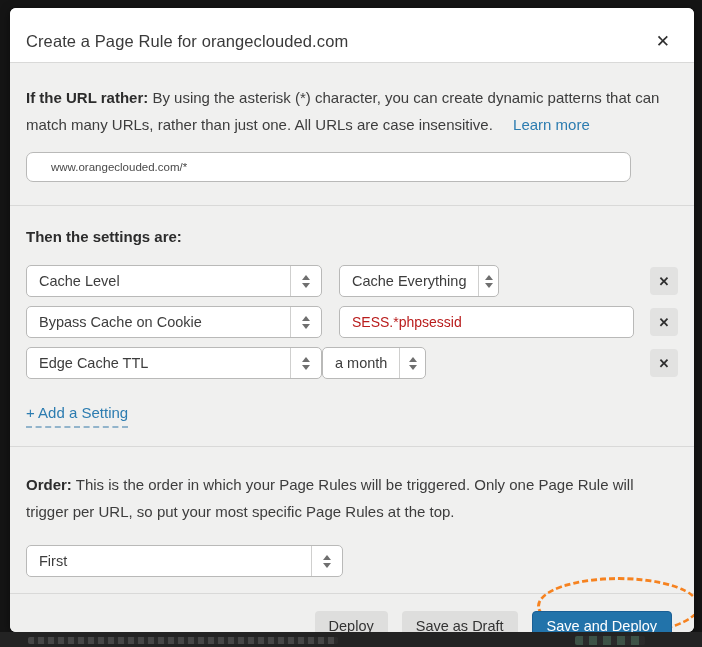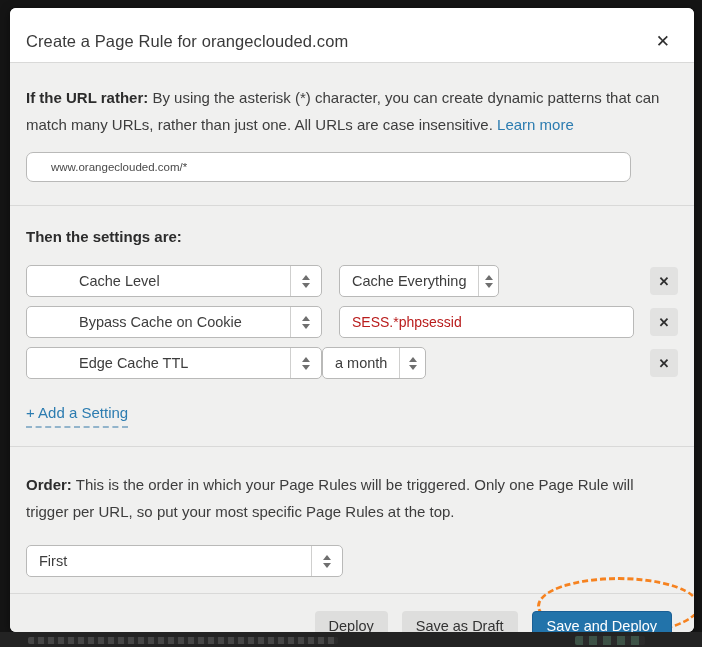--- a/index.html
+++ b/index.html
@@ -28,21 +28,21 @@
     font-size:17px; color:#2f2f2f; line-height:1; cursor:pointer;
     background:none; border:none; font-family:inherit; padding:4px;
   }
 
   .section { border-top:1px solid #d9d9d8; padding-left:16px; padding-right:16px; }
 
   
   .url-section { padding-top:21px; padding-bottom:23px; }
   .desc { font-size:15px; line-height:27px; color:#3d3d3d; }
   .desc b { color:#2c2c2c; }
-  .link { color:#2c7cb0; text-decoration:none; cursor:pointer; }
+  .link { color:#2c7cb0; text-decoration:none; cursor:pointer;margin-left:16px; }
   .url-input {
     margin-top:14px; width:605px; height:30px;
     border:1px solid #b9b9b8; border-radius:7px; background:#fff;
     font-family:inherit; font-size:11.5px; color:#4a4a4a; padding:0 24px;
   }
 
   
   .settings-section { padding-top:22px; padding-bottom:18px; }
   .section-heading { font-size:15px; font-weight:bold; color:#2c2c2c; }
   .rows { margin-top:20px; }
@@ -53,21 +53,21 @@
   }
   .selectbox .sel-label {
     flex:1; padding:0 12px; font-size:14.5px; color:#3d3d3d; white-space:nowrap;
   }
   .sel-arrows {
     width:31px; align-self:stretch; border-left:1px solid #cfcfce;
     display:flex; flex-direction:column; align-items:center; justify-content:center;
   }
   .tri-up { width:0; height:0; border-left:4px solid transparent; border-right:4px solid transparent; border-bottom:5px solid #6f6f6f; margin-bottom:3px; }
   .tri-down { width:0; height:0; border-left:4px solid transparent; border-right:4px solid transparent; border-top:5px solid #6f6f6f; }
-  .w-setting { width:296px;padding-left:40px; }
+  .w-setting { width:296px; }
   .w-val-1 { width:160px; margin-left:17px; }
   .w-val-3 { width:104px; }
   .value-input {
     width:295px; margin-left:17px; height:32px;
     border:1px solid #b9b9b8; border-radius:5px; background:#fff;
     font-family:inherit; font-size:14px; color:#b91c1c; padding:0 12px;
   }
   .x-btn {
     margin-left:auto; width:28px; height:28px; border:none; border-radius:4px;
     background:#e2e2e1; color:#2e2e2e; font-size:13px; font-weight:bold;

